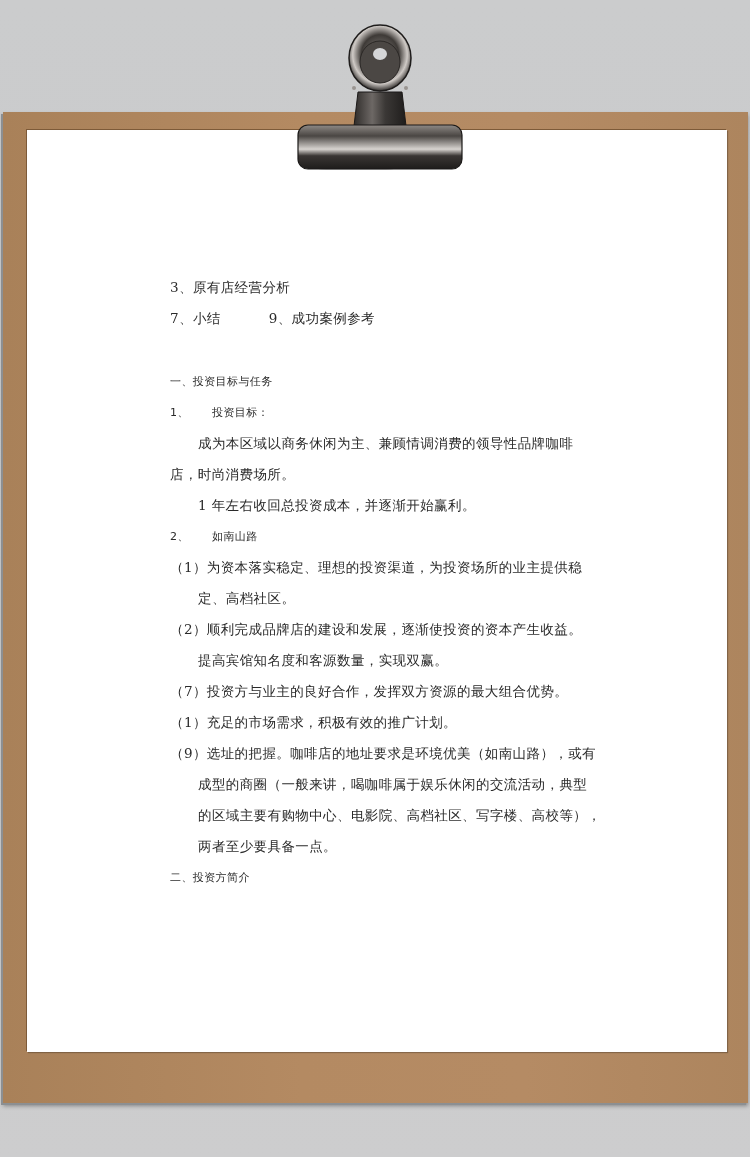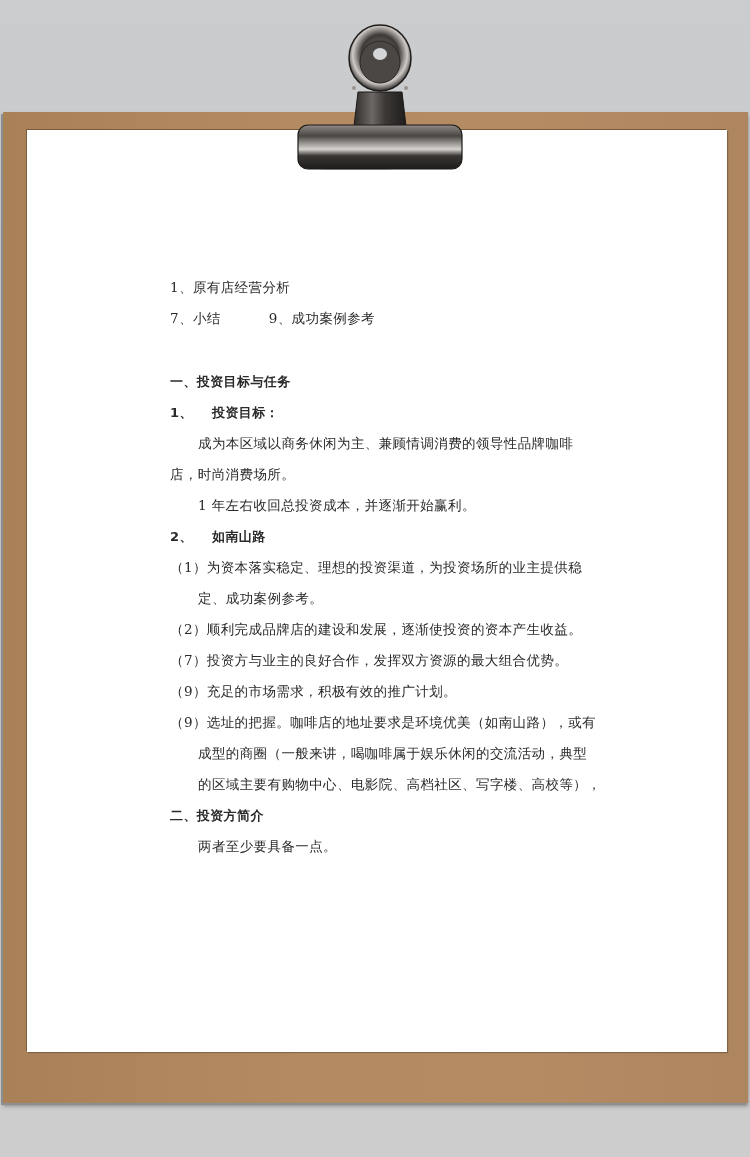--- a/index.html
+++ b/index.html
@@ -17,21 +17,21 @@
       position: absolute; left: 27px; top: 130px; width: 700px; height: 922px;
       background: #ffffff;
       box-shadow: -1px -1px 0 #7d5a38, 1px 1px 1px rgba(0,0,0,0.25);
     }
     .clip { position: absolute; left: 296px; top: 22px; width: 168px; height: 148px; }
     .text {
       position: absolute; left: 170px; top: 272px; width: 420px;
       font-size: 13.5px; color: #2a2a2a; line-height: 31px;
     }
     .line { white-space: nowrap; height: 31px; letter-spacing: 0.4px; }
-    .bold { font-weight: bold; font-family: "DejaVu Sans", "Liberation Sans", sans-serif; font-size: 13px; }
+    .bold { font-weight: normal; font-family: "DejaVu Sans", "Liberation Sans", sans-serif; font-size: 11px; }
     .indent1 { padding-left: 28px; }
     .indent-hang { padding-left: 28px; }
     .num-head .num { display: inline-block; width: 42px; }
     .gap { height: 32px; }
     .toc-sep { display: inline-block; width: 48px; }
   </style>
 </head>
 <body>
 
 <div class="board"></div>
@@ -63,42 +63,43 @@
   <ellipse cx="84" cy="36" rx="31" ry="33" fill="url(#ring)" stroke="#1e1c1b" stroke-width="1.5"></ellipse>
   <ellipse cx="84" cy="40" rx="20" ry="21" fill="#4b4744" stroke="#2a2725" stroke-width="1"></ellipse>
   <ellipse cx="84" cy="32" rx="7" ry="6" fill="#d5d6d8"></ellipse>
   <path d="M62 70 L106 70 L110 104 L58 104 Z" fill="url(#stem)" stroke="#1b1918" stroke-width="1"></path>
   <circle cx="58" cy="66" r="2" fill="#9a9591"></circle>
   <circle cx="110" cy="66" r="2" fill="#9a9591"></circle>
   <rect x="2" y="103" width="164" height="44" rx="10" fill="url(#base)" stroke="#1b1918" stroke-width="1.2"></rect>
 </svg>
 
 <div class="text">
-  <div class="line">1、原有店经营分析</div>
+  <div class="line">3、原有店经营分析</div>
   <div class="line">
     <span>7、小结</span><span class="toc-sep"></span><span>9、成功案例参考</span>
   </div>
   <div class="gap"></div>
   <div class="line bold">一、投资目标与任务</div>
 
   <div class="line bold num-head">
     <span class="num">1、</span><span>投资目标：</span>
   </div>
   <div class="line indent1">成为本区域以商务休闲为主、兼顾情调消费的领导性品牌咖啡</div>
   <div class="line">店，时尚消费场所。</div>
   <div class="line indent1">1 年左右收回总投资成本，并逐渐开始赢利。</div>
 
   <div class="line bold num-head">
     <span class="num">2、</span><span>如南山路</span>
   </div>
   <div class="line">（1）为资本落实稳定、理想的投资渠道，为投资场所的业主提供稳</div>
-  <div class="line indent-hang">定、成功案例参考。</div>
+  <div class="line indent-hang">定、高档社区。</div>
   <div class="line">（2）顺利完成品牌店的建设和发展，逐渐使投资的资本产生收益。</div>
+  <div class="line indent-hang">提高宾馆知名度和客源数量，实现双赢。</div>
 
   <div class="line">（7）投资方与业主的良好合作，发挥双方资源的最大组合优势。</div>
-  <div class="line">（9）充足的市场需求，积极有效的推广计划。</div>
+  <div class="line">（1）充足的市场需求，积极有效的推广计划。</div>
   <div class="line">（9）选址的把握。咖啡店的地址要求是环境优美（如南山路），或有</div>
   <div class="line indent-hang">成型的商圈（一般来讲，喝咖啡属于娱乐休闲的交流活动，典型</div>
   <div class="line indent-hang">的区域主要有购物中心、电影院、高档社区、写字楼、高校等），</div>
+  <div class="line indent-hang">两者至少要具备一点。</div>
+
   <div class="line bold">二、投资方简介</div>
-
-  <div class="line indent-hang">两者至少要具备一点。</div>
 </div>
 
 </body></html>

